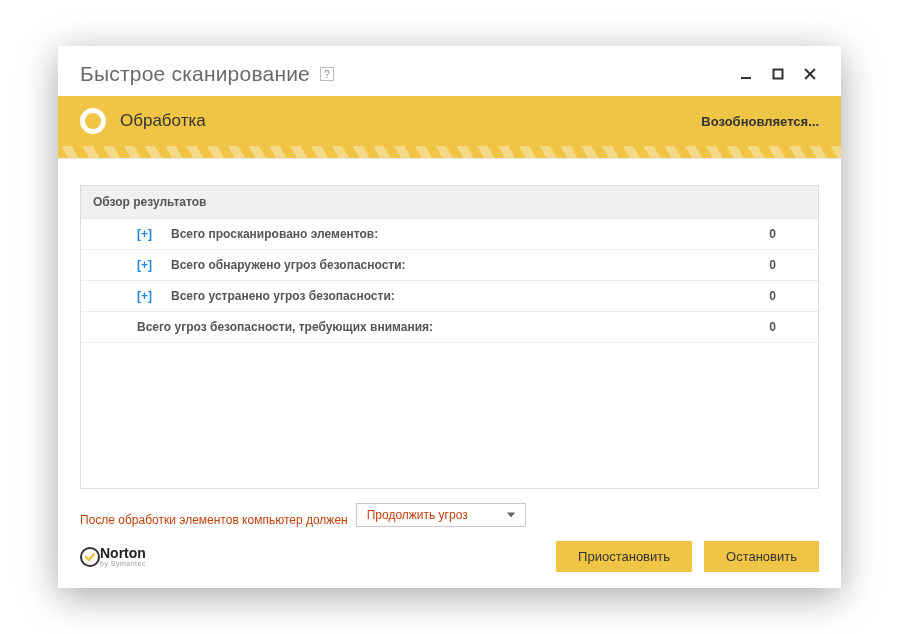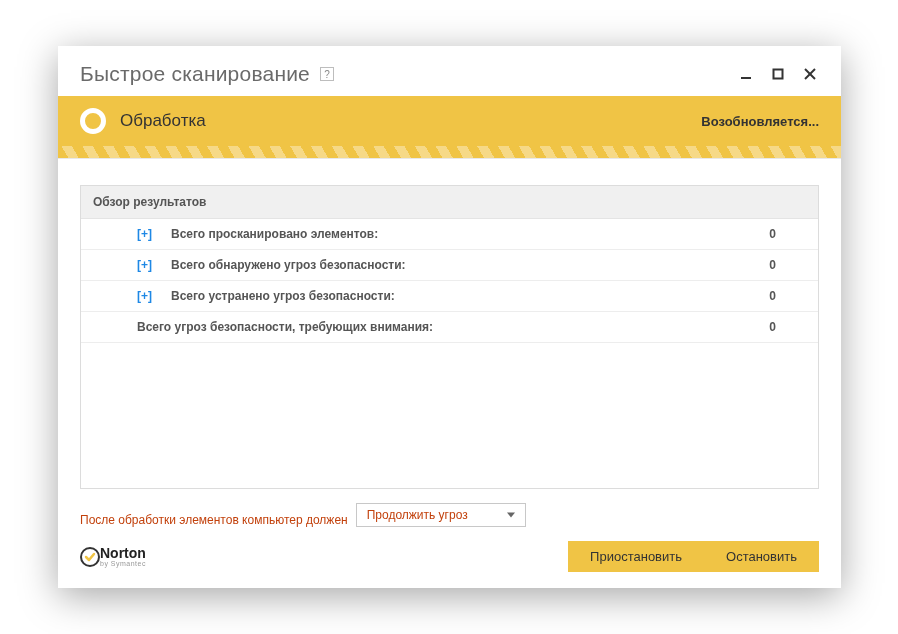--- a/index.html
+++ b/index.html
@@ -188,20 +188,21 @@
     color: #f0c445;
     position: relative;
   }
   .logo-check svg { display:block; }
   .logo-stack { display: flex; flex-direction: column; line-height: 1; }
   .logo-name { font-size: 14px; font-weight: 700; color: #222; }
   .logo-sub { font-size: 7px; color: #999; letter-spacing: 0.5px; }
   .actions {
     margin-left: auto;
     display: flex;
+    gap: 12px;
   }
   .btn {
     background: #f0c445;
     border: none;
     padding: 8px 22px;
     font-size: 13px;
     color: #333;
     cursor: pointer;
     font-family: inherit;
   }

